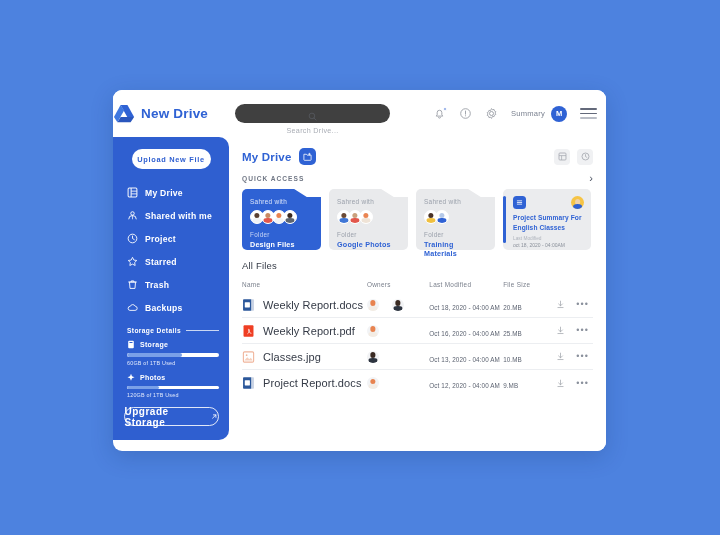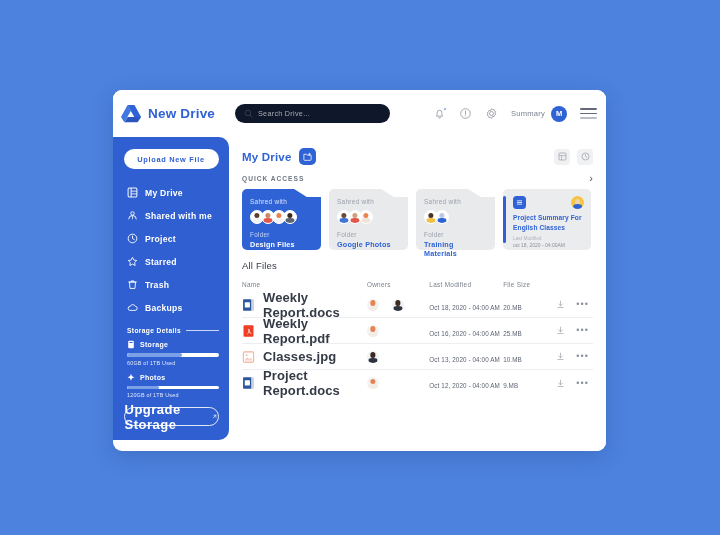--- a/index.html
+++ b/index.html
@@ -20,30 +20,30 @@
     box-shadow: 0 6px 22px rgba(20,50,110,0.22);
   }
 
   
   .topbar {
     position: absolute; left: 0; top: 0;
     width: 493px; height: 47px;
     background: #fff;
     display: flex; align-items: center;
   }
-  .brand { display: flex; align-items: center; width: 116px; padding-left: 7px; gap: 6px; }
+  .brand { display: flex; align-items: center; width: 116px; gap: 6px; }
   .drive-logo { width: 22px; height: 19px; flex: none; }
   .brand-name {
     font-size: 13.5px; font-weight: bold; color: #2f62d4; letter-spacing: .2px;
   }
   .search-wrap { margin-left: 6px; }
   .searchbar {
     width: 155px; height: 19px;
-    background: #0f172a; border-radius: 10px;
-    display: flex; align-items: center; gap: 5px; padding: 8px 9px;
+    background: #404040; border-radius: 10px;
+    display: flex; align-items: center; gap: 5px; padding: 8px 9px; flex-direction: column;
   }
   .searchbar .s-ico { width: 9px; height: 9px; flex: none; opacity: .45; }
   .search-ph { font-size: 7.2px; color: #a9adb5; letter-spacing: .3px; }
 
   .top-actions {
     margin-left: auto; display: flex; align-items: center; gap: 13px; padding-right: 9px;
   }
   .t-ico { width: 13px; height: 13px; position: relative; opacity: .62; cursor: pointer; }
   .t-ico svg { width: 100%; height: 100%; display: block; }
   .bell-dot {
@@ -66,21 +66,21 @@
   
   .sidebar {
     position: absolute; left: 0; top: 47px;
     width: 116px; height: 303px;
     background: #2f5fd0;
     border-top-right-radius: 10px;
     border-bottom-right-radius: 10px;
     padding: 12px 0 0 0;
   }
   .upload-btn {
-    width: 95px; height: 20px; margin: 0 auto 12px auto;
+    width: 79px; height: 20px; margin: 0 auto 12px auto;
     background: #fff; border-radius: 11px;
     display: flex; align-items: center; justify-content: center;
     font-size: 7.4px; font-weight: bold; color: #2f5fd0; letter-spacing: .7px;
     cursor: pointer;
   }
   .nav-item {
     display: flex; align-items: center; gap: 7px;
     height: 23px; padding-left: 14px; cursor: pointer;
   }
   .nav-ico { width: 11px; height: 11px; flex: none; opacity: .95; }
@@ -101,21 +101,21 @@
   .meter-track {
     height: 3.5px; background: #ffffff; border-radius: 2px; overflow: hidden;
   }
   .meter-fill { height: 100%; background: #7aa0e8; border-radius: 2px; }
   .meter-cap { font-size: 5.4px; color: #e0e8fb; margin-top: 3px; letter-spacing: .2px; }
 
   .upgrade-btn {
     width: 95px; height: 19px; margin: 9px auto 4px auto;
     border: 1.2px solid rgba(255,255,255,.85); border-radius: 11px;
     display: flex; align-items: center; justify-content: flex-end; gap: 4px;
-    font-size: 13px; font-weight: bold; color: #fff; letter-spacing: .5px;
+    font-size: 10px; font-weight: bold; color: #fff; letter-spacing: .5px;
     cursor: pointer;
   }
 
   
   .main { position: absolute; left: 116px; top: 47px; width: 377px; height: 314px; background: #fff; }
 
   .page-head { display: flex; align-items: center; padding: 11px 13px 0 13px; }
   .page-title { font-size: 11.5px; font-weight: bold; color: #2f62d4; letter-spacing: .2px; }
   .title-chip {
     width: 17px; height: 17px; margin-left: 7px;
@@ -198,21 +198,21 @@
   }
   .row:last-child { border-bottom: none; }
   .c-name  { width: 132px; display: flex; align-items: center; gap: 8px; }
   .c-own   { width: 66px; display: flex; align-items: center; }
   .c-mod   { width: 78px; }
   .c-size  { width: 48px; }
   .c-dl    { width: 25px; display: flex; justify-content: center; }
   .c-more  { width: 22px; display: flex; justify-content: center; }
 
   .file-ico { width: 13px; height: 14px; flex: none; }
-  .file-name { font-size: 13px; font-weight: bold; color: #343a46; letter-spacing: .1px; }
+  .file-name { font-size: 11px; font-weight: normal; color: #343a46; letter-spacing: .1px; }
   .cell-txt { font-size: 6.3px; color: #5c6371; letter-spacing: .1px; }
   .owner-av {
     width: 12px; height: 12px; border-radius: 50%;
     overflow: hidden; position: relative; margin-right: 13px; background: #f2f3f5;
   }
   .dl-ico { width: 9px; height: 9px; opacity: .55; cursor: pointer; }
   .more-dots { font-size: 9px; color: #8a909c; letter-spacing: 1px; cursor: pointer; line-height: 1; }
 
   
   .face { position: absolute; inset: 0; }

